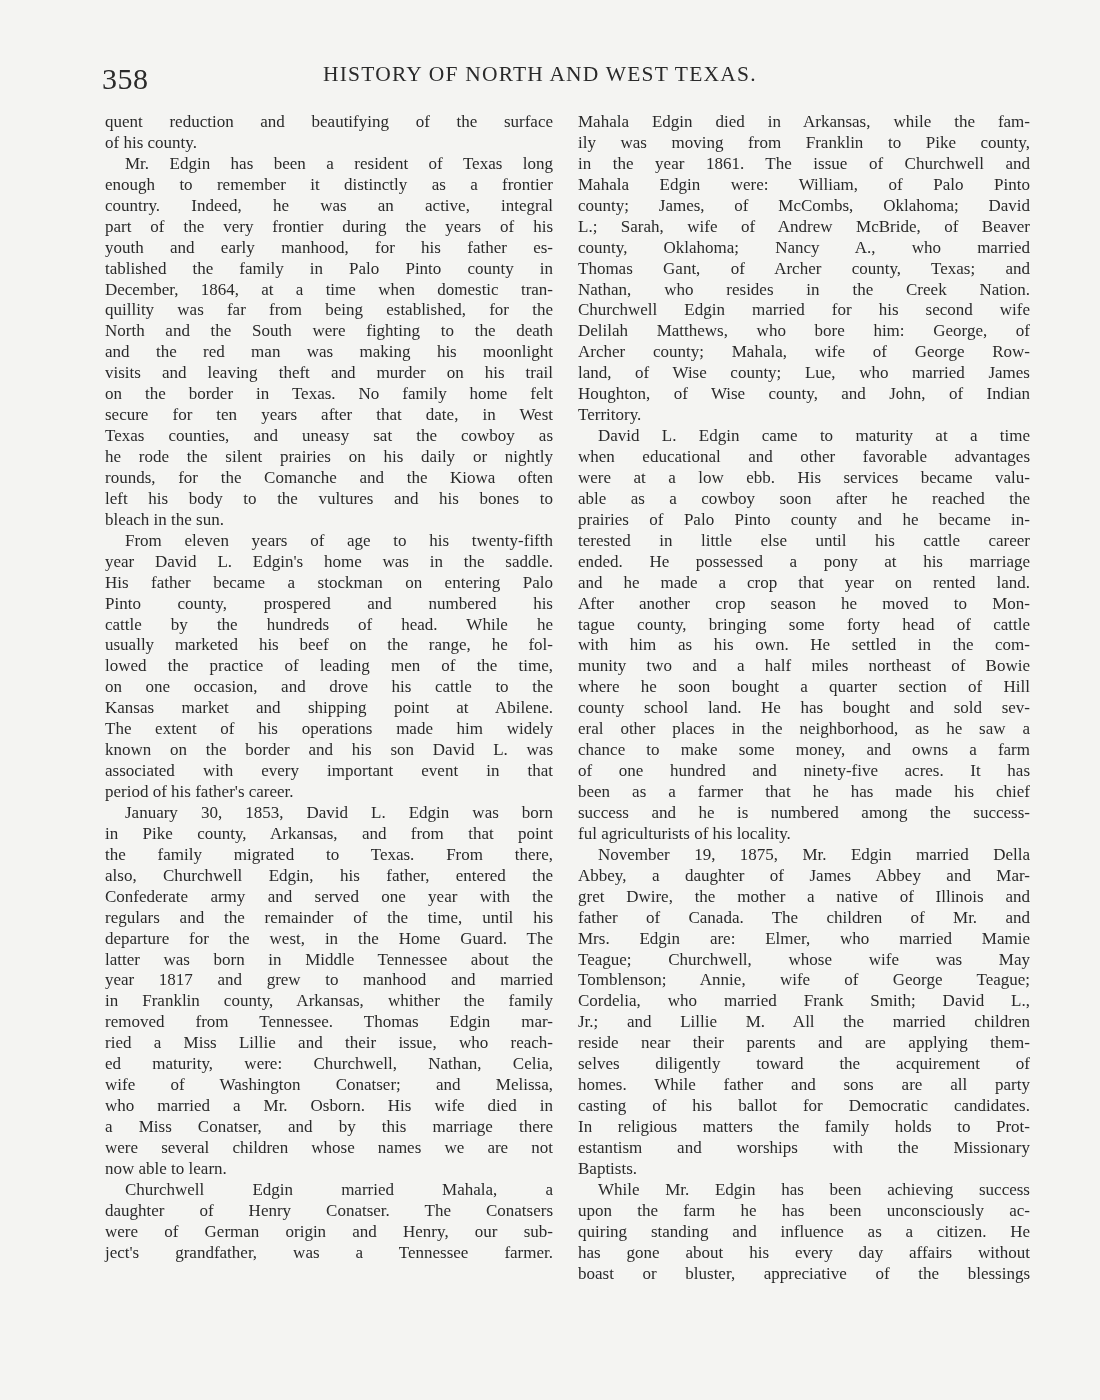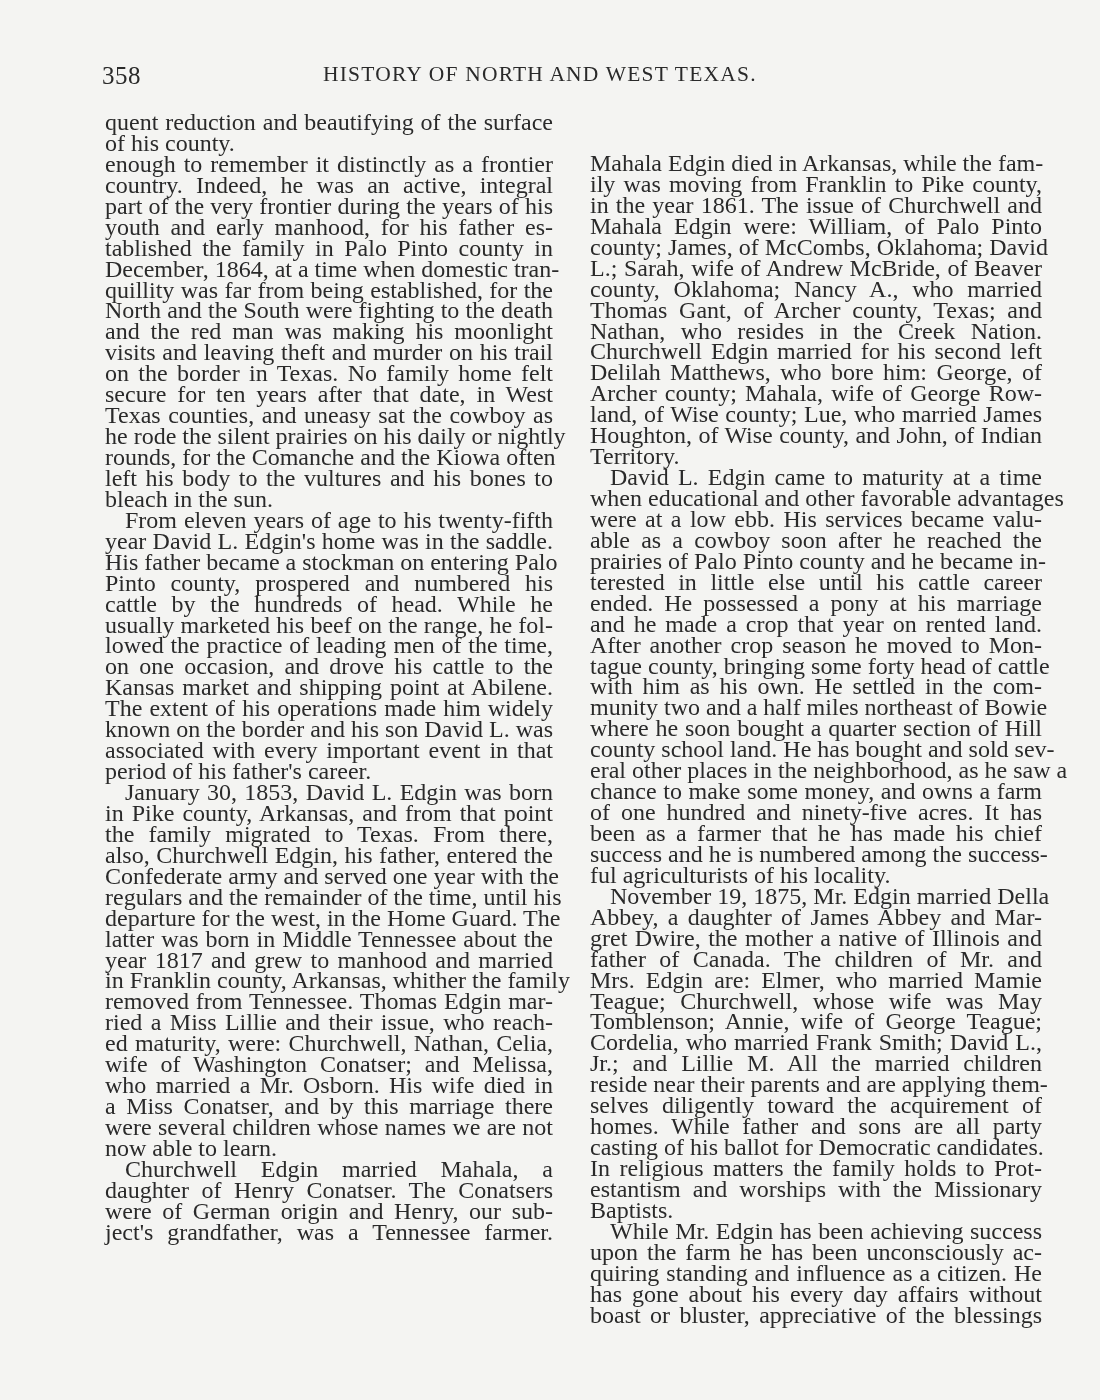--- a/index.html
+++ b/index.html
@@ -5,51 +5,52 @@
   html, body { margin: 0; padding: 0; }
   body {
     width: 1100px; height: 1400px; overflow: hidden;
     background: #f4f4f2;
     font-family: "Liberation Serif", "DejaVu Serif", serif;
     color: #2a2a2a;
     position: relative;
   }
   .page-number {
     position: absolute; left: 102px; top: 62px;
-    font-size: 25px; letter-spacing: 0.5px;
+    font-size: 30px; letter-spacing: 0.5px;
   }
   .running-head {
     position: absolute; left: 323px; top: 62px;
     font-size: 21.5px; letter-spacing: 1.2px;
     white-space: nowrap;
   }
   .column {
     position: absolute; top: 112px;
-    font-size: 24px; line-height: 20.95px;
+    font-size: 17px; line-height: 20.95px;
   }
   .col-left { left: 105px; width: 448px; }
-  .col-right { left: 590px; width: 452px; margin-top: 41px; }
+  .col-right { left: 578px; width: 452px; }
   .line {
     display: block; white-space: nowrap;
     text-align: justify; text-align-last: justify;
     height: 20.95px;
   }
   .line.last { text-align-last: left; }
   .line.indent { padding-left: 20px; }
 </style>
 </head>
 <body>
 
 <div>
   <div class="page-number">358</div>
   <div class="running-head">HISTORY OF NORTH AND WEST TEXAS.</div>
 
   <div class="column col-left">
       <span class="line">quent reduction and beautifying of the surface</span>
       <span class="line last">of his county.</span>
+      <span class="line indent">Mr. Edgin has been a resident of Texas long</span>
       <span class="line">enough to remember it distinctly as a frontier</span>
       <span class="line">country.  Indeed, he was an active, integral</span>
       <span class="line">part of the very frontier during the years of his</span>
       <span class="line">youth and early manhood, for his father es-</span>
       <span class="line">tablished the family in Palo Pinto county in</span>
       <span class="line">December, 1864, at a time when domestic tran-</span>
       <span class="line">quillity was far from being established, for the</span>
       <span class="line">North and the South were fighting to the death</span>
       <span class="line">and the red man was making his moonlight</span>
       <span class="line">visits and leaving theft and murder on his trail</span>
@@ -99,21 +100,21 @@
   <div class="column col-right">
       <span class="line">Mahala Edgin died in Arkansas, while the fam-</span>
       <span class="line">ily was moving from Franklin to Pike county,</span>
       <span class="line">in the year 1861.  The issue of Churchwell and</span>
       <span class="line">Mahala Edgin were:  William, of Palo Pinto</span>
       <span class="line">county; James, of McCombs, Oklahoma; David</span>
       <span class="line">L.;  Sarah, wife of Andrew McBride, of Beaver</span>
       <span class="line">county, Oklahoma; Nancy A., who married</span>
       <span class="line">Thomas Gant, of Archer county, Texas; and</span>
       <span class="line">Nathan, who resides in the Creek Nation.</span>
-      <span class="line">Churchwell Edgin married for his second left</span>
+      <span class="line">Churchwell Edgin married for his second wife</span>
       <span class="line">Delilah Matthews, who bore him:  George, of</span>
       <span class="line">Archer county; Mahala, wife of George Row-</span>
       <span class="line">land, of Wise county;  Lue, who married James</span>
       <span class="line">Houghton, of Wise county, and John, of Indian</span>
       <span class="line last">Territory.</span>
       <span class="line indent">David L. Edgin came to maturity at a time</span>
       <span class="line">when educational and other favorable advantages</span>
       <span class="line">were at a low ebb.  His services became valu-</span>
       <span class="line">able as a cowboy soon after he reached the</span>
       <span class="line">prairies of Palo Pinto county and he became in-</span>

